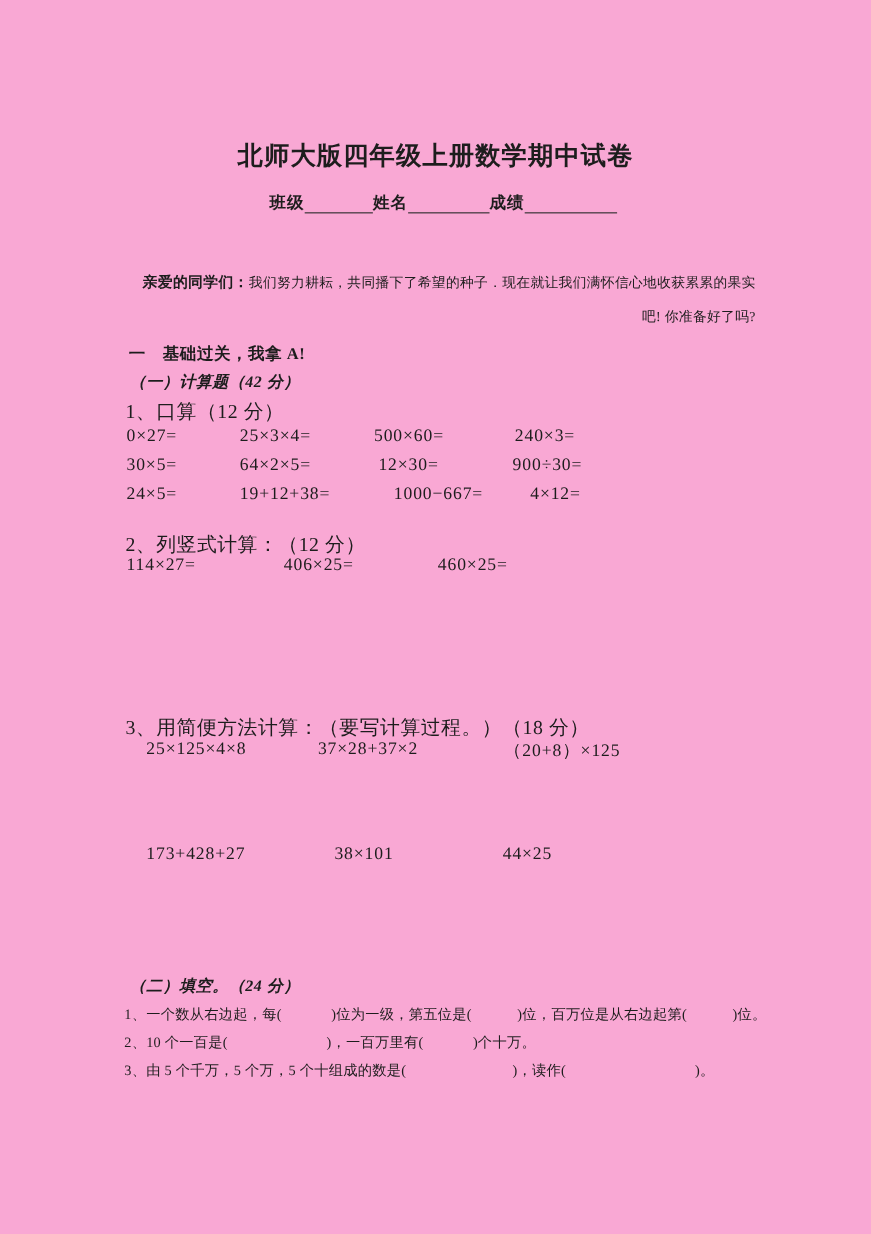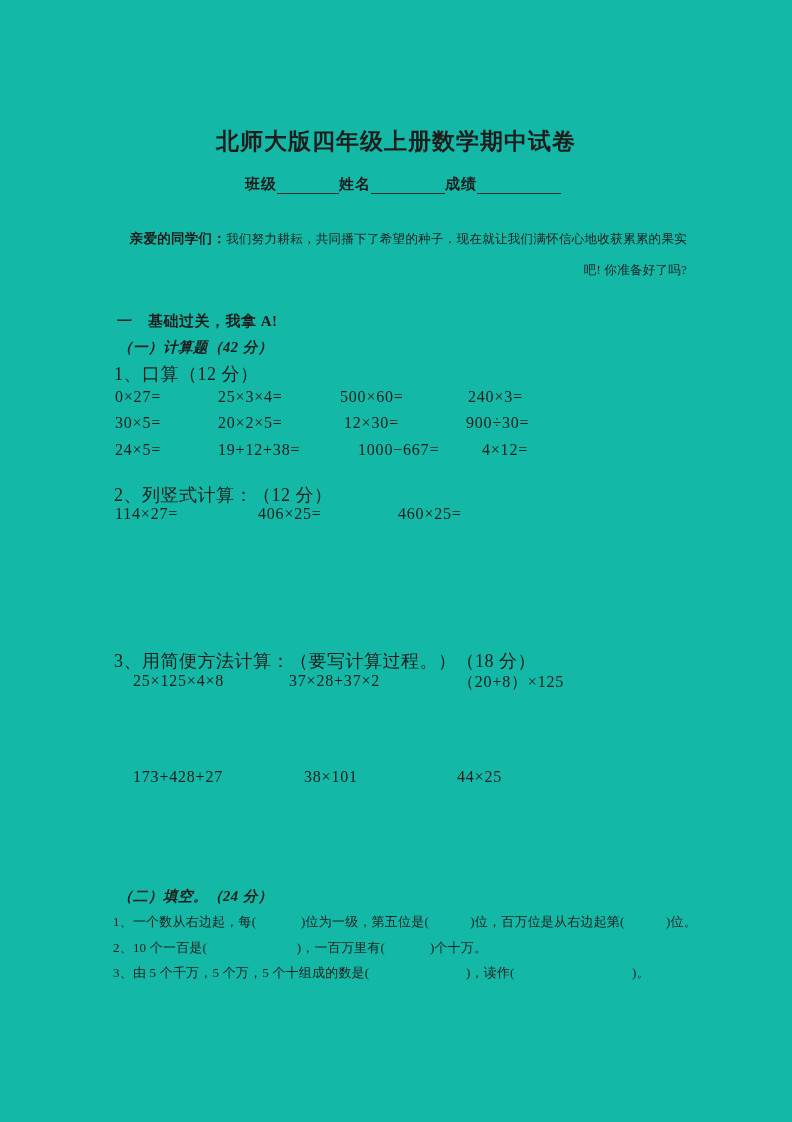--- a/index.html
+++ b/index.html
@@ -1,29 +1,29 @@
 <!DOCTYPE html>
 <html><head>
 <meta charset="utf-8">
 <style>
   html,body{margin:0;padding:0;background:#ffffff;}
   .sheet{
-    position:relative;width:792px;height:1122px;background:#14b8a6;
+    position:relative;width:792px;height:1122px;background:#f9a8d4;
     font-family:"Liberation Serif","DejaVu Serif",serif;
     color:#1d1d1d;overflow:hidden;
   }
   .abs{position:absolute;white-space:nowrap;text-align:right;}
   .title{
     left:0;top:126px;width:792px;text-align:center;
     font-size:23px;font-weight:bold;letter-spacing:1px;
   }
   .info{left:245px;top:172px;height:22px;display:flex;align-items:flex-end;
     font-size:15px;font-weight:bold;letter-spacing:1px;}
   .blank{display:inline-block;border-bottom:1.5px solid #2a2a2a;height:17px;}
-  .greet{left:115px;top:203px;width:572px;font-size:12.5px;line-height:31px;
+  .greet{left:115px;top:221px;width:572px;font-size:12.5px;line-height:31px;
     white-space:normal;letter-spacing:0.3px;margin-top:20px;}
   .greet b{font-size:13.5px;}
   .h1{font-size:15px;font-weight:bold;letter-spacing:0.5px;}
   .h2{font-size:14.5px;font-weight:bold;letter-spacing:0.5px;font-style:italic;}
   .h3{font-size:18px;letter-spacing:0.5px;}
   .expr{font-size:16px;letter-spacing:0.8px;}
   .fill{font-size:13px;letter-spacing:0.2px;white-space:pre;}
 </style>
 </head>
 <body>
@@ -48,21 +48,21 @@
   <div class="abs h2" style="left:118px;top:338px">（一）计算题（42 分）</div>
 
   <div class="abs h3" style="left:114px;top:362px">1、口算（12 分）</div>
 
   <span class="abs expr" style="left:115px;top:388px">0×27=</span>
   <span class="abs expr" style="left:218px;top:388px">25×3×4=</span>
   <span class="abs expr" style="left:340px;top:388px">500×60=</span>
   <span class="abs expr" style="left:468px;top:388px">240×3=</span>
 
   <span class="abs expr" style="left:115px;top:414px">30×5=</span>
-  <span class="abs expr" style="left:218px;top:414px">20×2×5=</span>
+  <span class="abs expr" style="left:218px;top:414px">64×2×5=</span>
   <span class="abs expr" style="left:344px;top:414px">12×30=</span>
   <span class="abs expr" style="left:466px;top:414px">900÷30=</span>
 
   <span class="abs expr" style="left:115px;top:441px">24×5=</span>
   <span class="abs expr" style="left:218px;top:441px">19+12+38=</span>
   <span class="abs expr" style="left:358px;top:441px">1000−667=</span>
   <span class="abs expr" style="left:482px;top:441px">4×12=</span>
 
   <div class="abs h3" style="left:114px;top:483px">2、列竖式计算：（12 分）</div>
   <span class="abs expr" style="left:115px;top:505px">114×27=</span>

